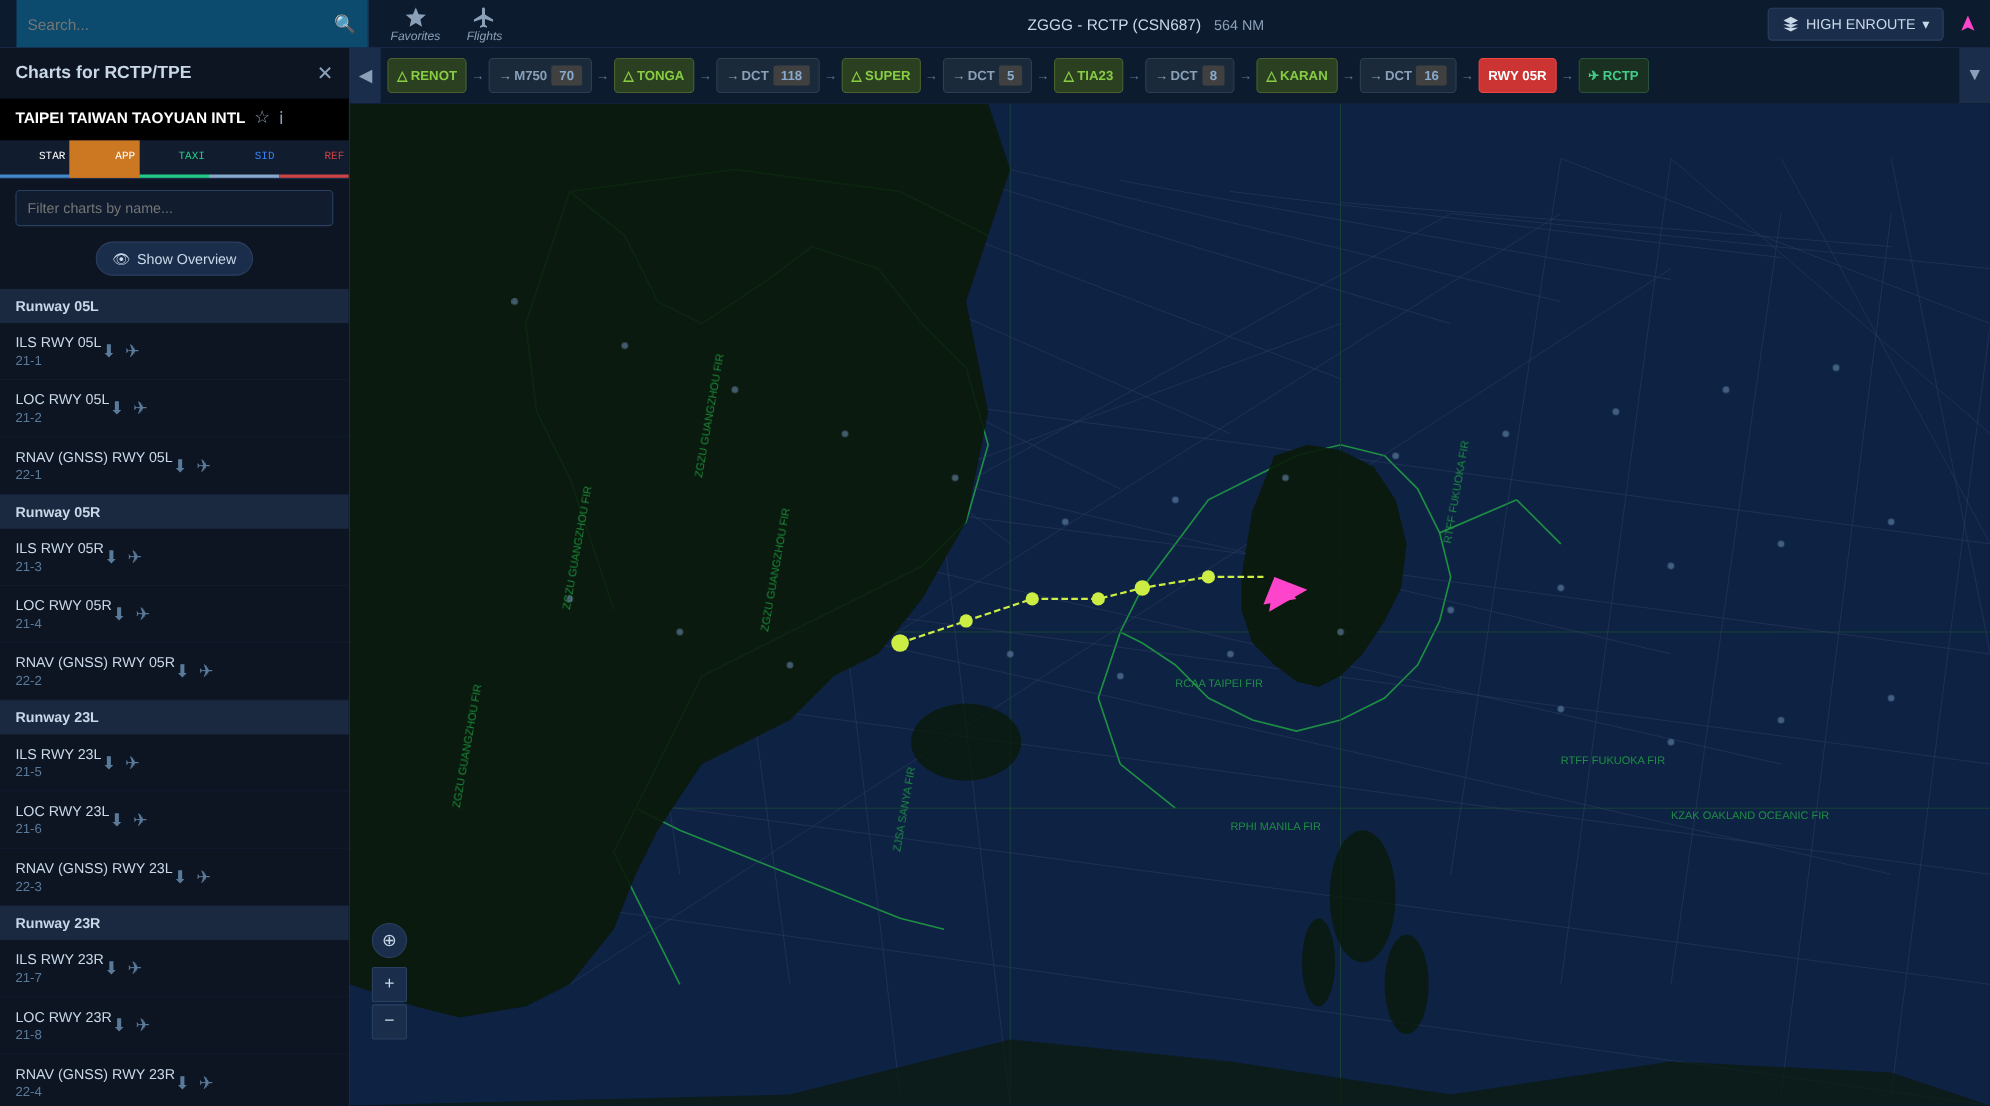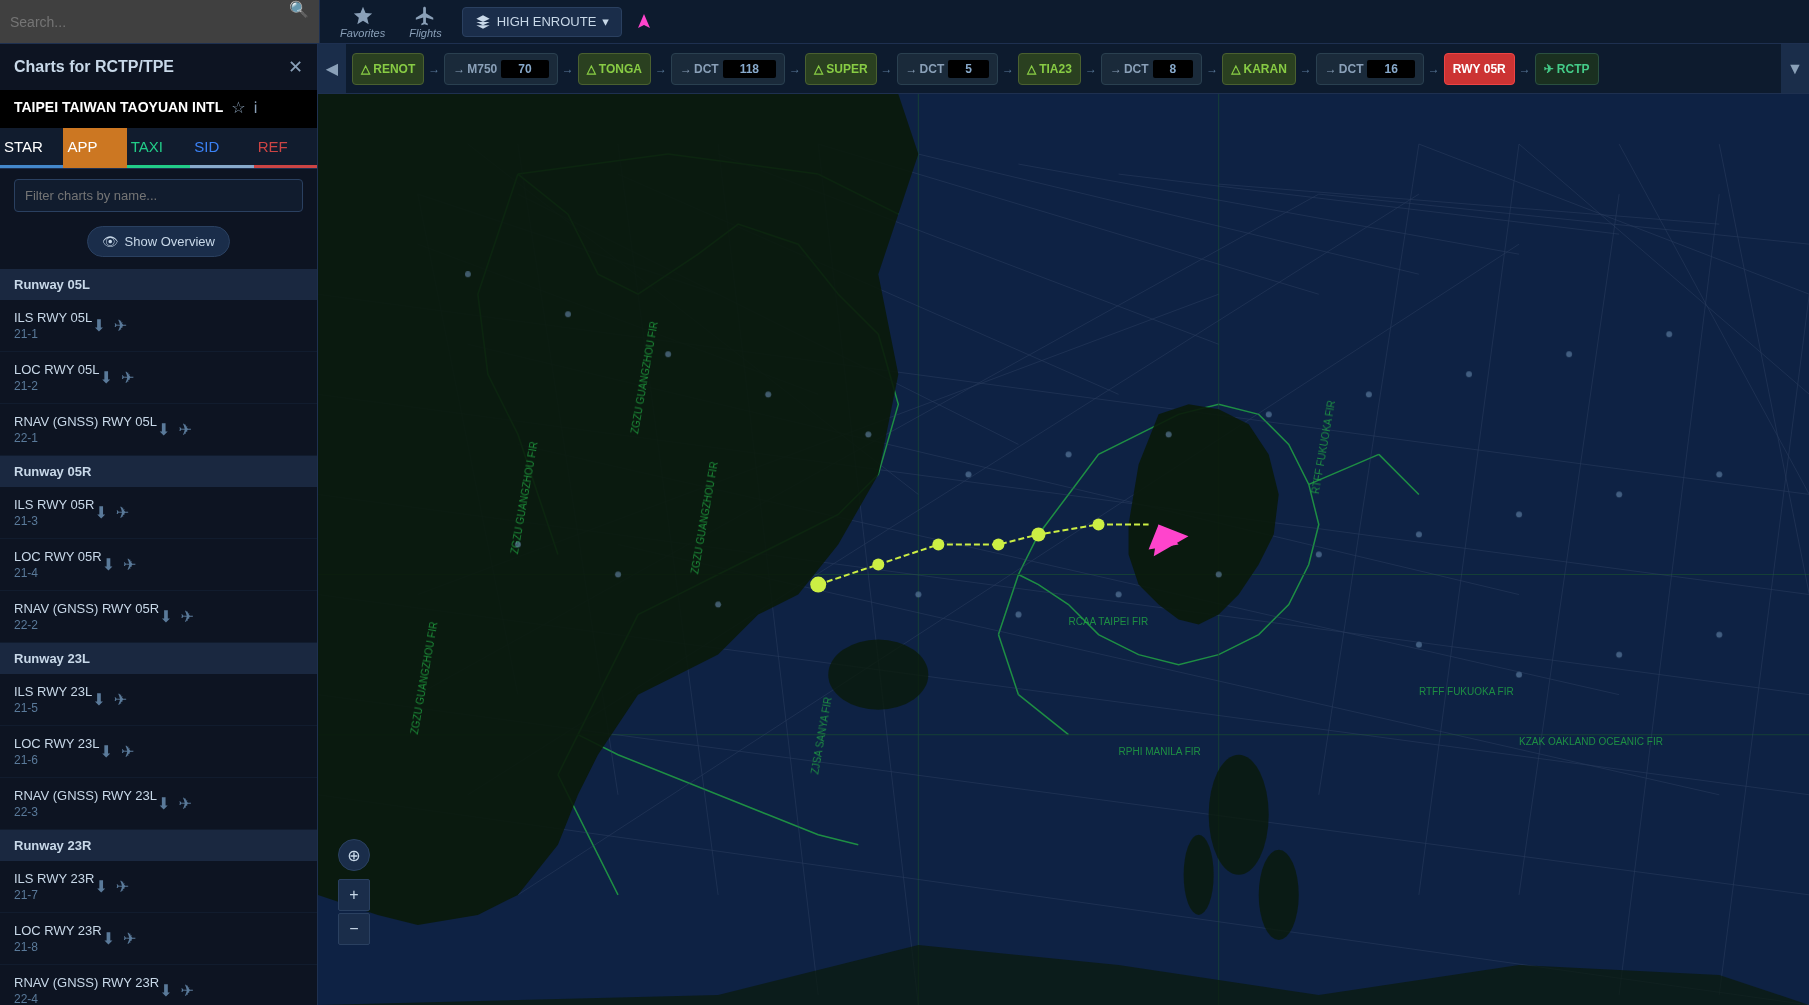--- a/index.html
+++ b/index.html
@@ -5,23 +5,23 @@
     * { margin: 0; padding: 0; box-sizing: border-box; }
     body { width: 1809px; height: 1005px; overflow: hidden; font-family: 'Arial', sans-serif; background: #0a1628; }
 
     
     #topbar {
       position: absolute; top: 0; left: 0; right: 0; height: 44px;
       background: #0d1b2e; display: flex; align-items: center;
       border-bottom: 1px solid #1e3050; z-index: 100;
     }
     #search-area {
-      display: flex; width: 320px;
-      background: #404040; border-right: 1px solid #1e3050;
-      padding: 0 10px; height: 100%;
+      display: flex; align-items: center; width: 320px;
+      background: #0c4a6e; border-right: 1px solid #1e3050;
+      padding: 0 10px; height: 100%; margin-left: 15px;
     }
     #search-input {
       background: transparent; border: none; outline: none;
       color: #8aa0b8; font-size: 14px; flex: 1;
     }
     .search-icon-btn { color: #8aa0b8; font-size: 16px; cursor: pointer; margin-left: 4px; }
     #nav-icons { display: flex; align-items: center; gap: 24px; padding: 0 20px; }
     .nav-icon { display: flex; flex-direction: column; align-items: center; color: #8aa0b8; font-size: 11px; cursor: pointer; font-style: italic; }
     .nav-icon svg { width: 22px; height: 22px; fill: #8aa0b8; }
 
@@ -64,23 +64,24 @@
       padding: 6px 14px 10px; background: #000000;
     }
     #airport-name { color: #ffffff; font-size: 14px; font-weight: 600; }
     .star-icon, .info-icon { color: #8aa0b8; cursor: pointer; font-size: 16px; }
 
     #chart-tabs {
       display: flex; background: #111c2e;
       border-bottom: 1px solid #1e3050;
     }
     .chart-tab {
-      flex: 1; padding: 10px 4px; text-align: left;
-      color: #8aa0b8; font-size: 15px; cursor: pointer;
+      flex: 1; padding: 10px 4px; text-align: right;
+      color: #8aa0b8; font-size: 10px; cursor: pointer;
       border-bottom: 3px solid transparent;
+      font-family: Liberation Mono, monospace;
     }
     .chart-tab.active-star { color: #fff; border-bottom: 3px solid #4488cc; }
     .chart-tab.active-app { color: #fff; background: #cc7722; border-bottom: 3px solid #cc7722; }
 
     #filter-input {
       width: calc(100% - 28px); margin: 10px 14px;
       background: #111c2e; border: 1px solid #2a4060;
       color: #8aa0b8; padding: 8px 10px; border-radius: 4px;
       font-size: 13px; outline: none;
     }
@@ -127,21 +128,21 @@
 
     .waypoint-chip {
       display: flex; align-items: center; gap: 0;
       flex-shrink: 0; height: 32px; border-radius: 4px;
       margin: 0 2px; padding: 0 8px;
       font-size: 12px; font-weight: 600; cursor: pointer;
     }
     .wp-arrow { color: #5a7a9a; font-size: 12px; margin: 0 2px; }
     .wp-warning { background: #2a4020; color: #88cc44; border: 1px solid #4a6030; }
     .wp-dct { background: #1a2a3a; color: #8aa0b8; border: 1px solid #2a4050; }
-    .wp-dct .dct-nm { background: #000000; padding: 2px 17px; border-radius: 2px; margin-left: 4px; color: #88aacc; }
+    .wp-dct .dct-nm { background: #404040; padding: 2px 7px; border-radius: 2px; margin-left: 4px; color: #88aacc; }
     .wp-active { background: #2a5030; color: #88ff88; border: 1px solid #3a7040; }
     .wp-dest { background: #1a3020; color: #44cc88; border: 1px solid #2a5040; }
 
     
     #map-area {
       position: absolute; top: 94px; left: 318px; right: 0; bottom: 0;
       background: #0a1628; overflow: hidden;
     }
 
     
@@ -187,20 +188,24 @@
           <path d="M12 17.27L18.18 21l-1.64-7.03L22 9.24l-7.19-.61L12 2 9.19 8.63 2 9.24l5.46 4.73L5.82 21z"></path>
         </svg>
       <span>Favorites</span>
     </div>
     <div class="nav-icon">
       <svg viewBox="0 0 24 24">
           <path d="M21 16v-2l-8-5V3.5c0-.83-.67-1.5-1.5-1.5S10 2.67 10 3.5V9l-8 5v2l8-2.5V19l-2 1.5V22l3.5-1 3.5 1v-1.5L13 19v-5.5l8 2.5z"></path>
         </svg>
       <span>Flights</span>
     </div>
+  </div>
+  <div id="route-info">
+    <span>ZGGG - RCTP (CSN687)</span>
+    <span class="nm" style="margin-left:8px;">564 NM</span>
   </div>
   <div id="enroute-btn">
     <svg viewBox="0 0 24 24">
         <path d="M12 2L2 7l10 5 10-5-10-5zM2 17l10 5 10-5M2 12l10 5 10-5"></path>
       </svg>
     <span>HIGH ENROUTE</span>
     <span>▾</span>
   </div>
   <div id="aircraft-indicator">
     <svg viewBox="0 0 20 20" width="20" height="20">

